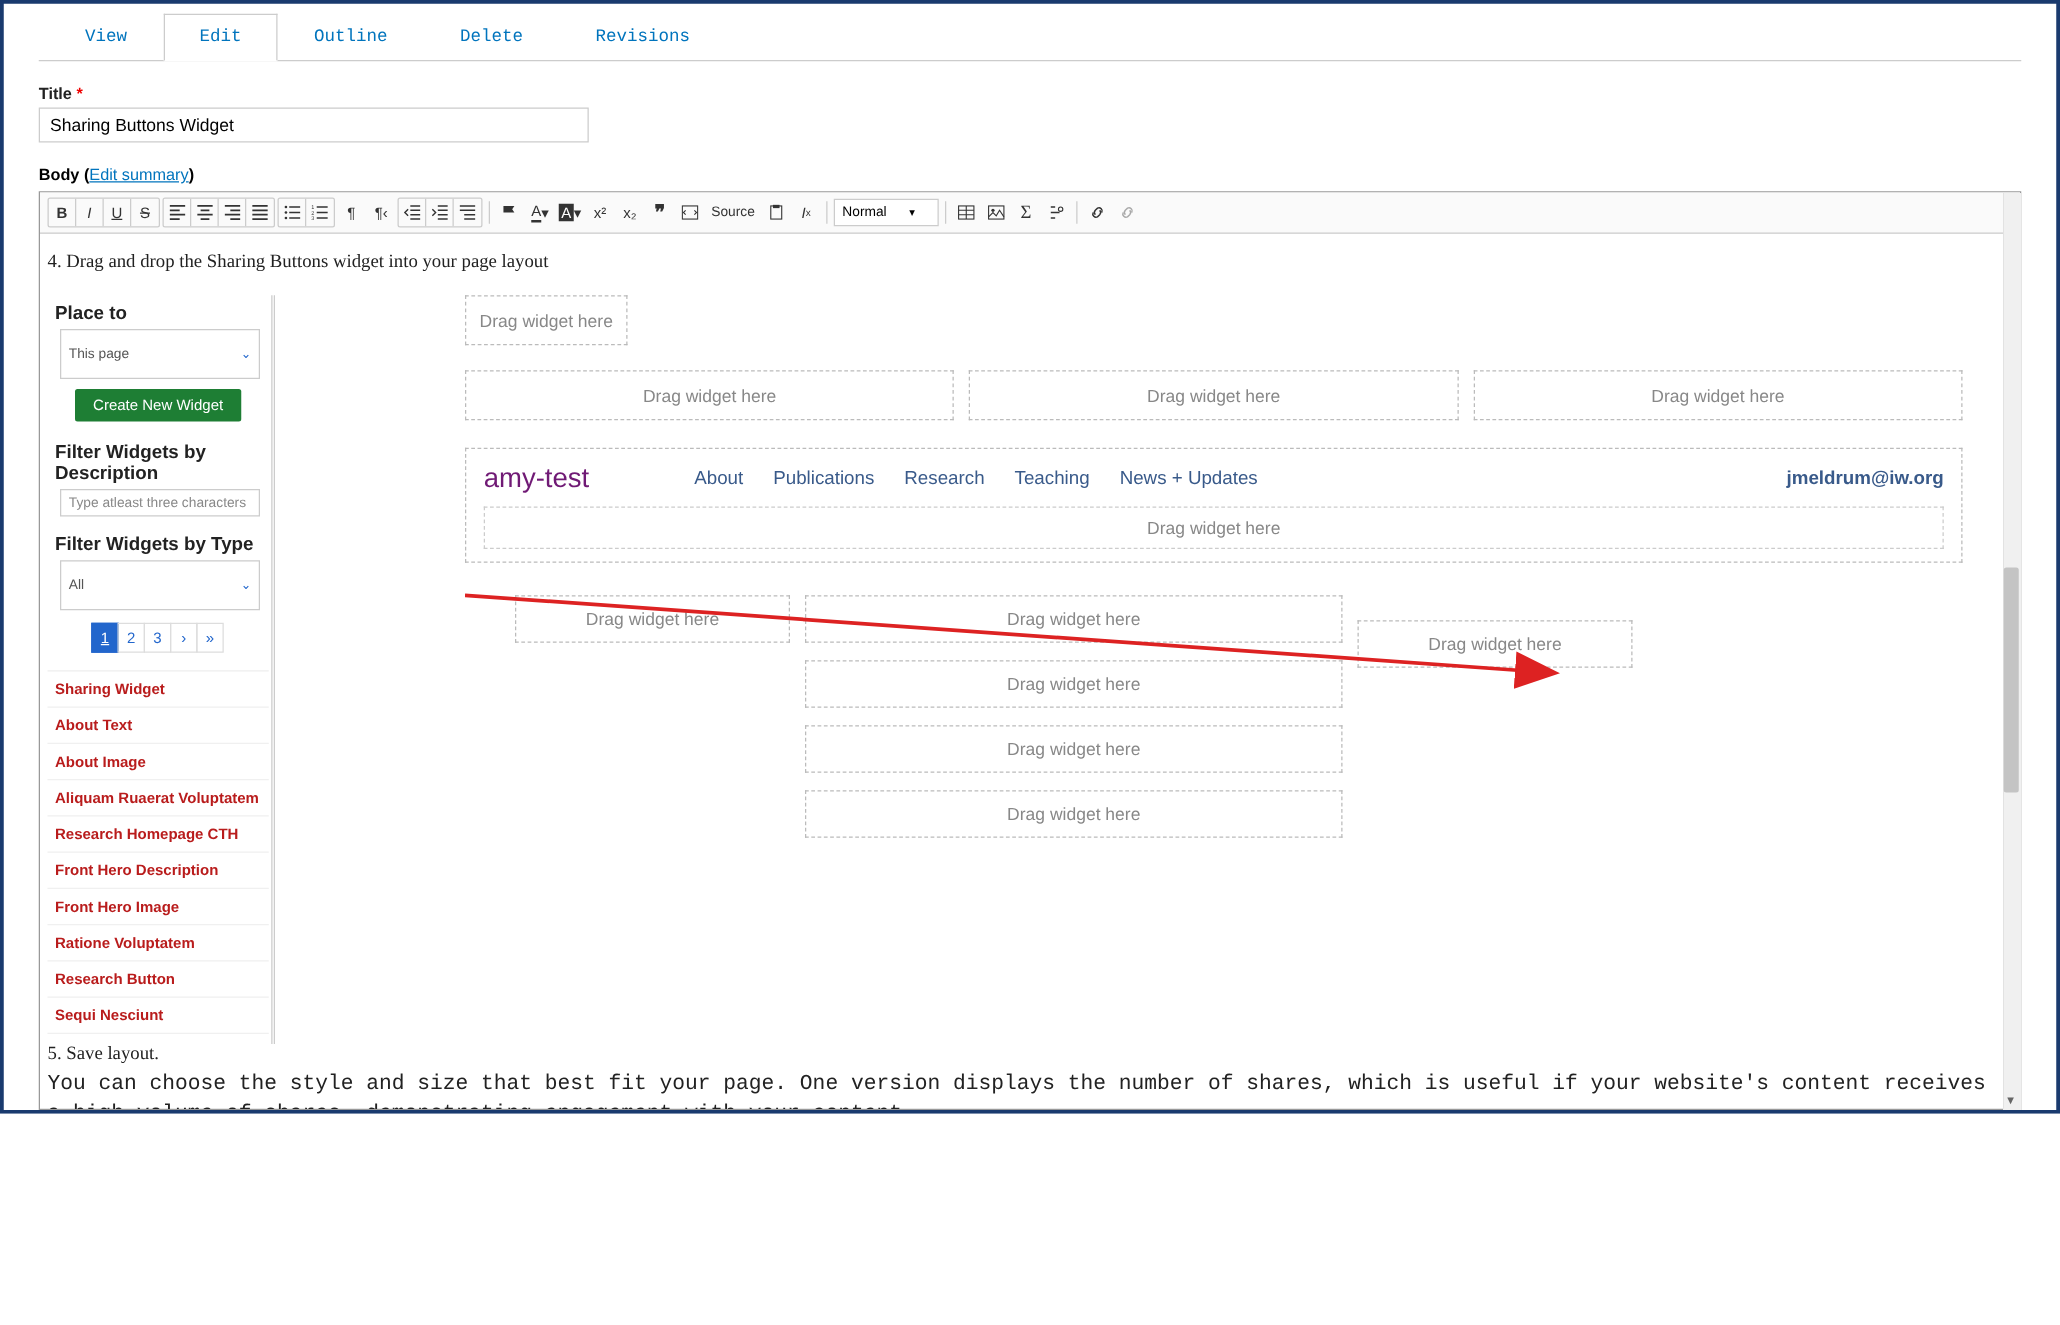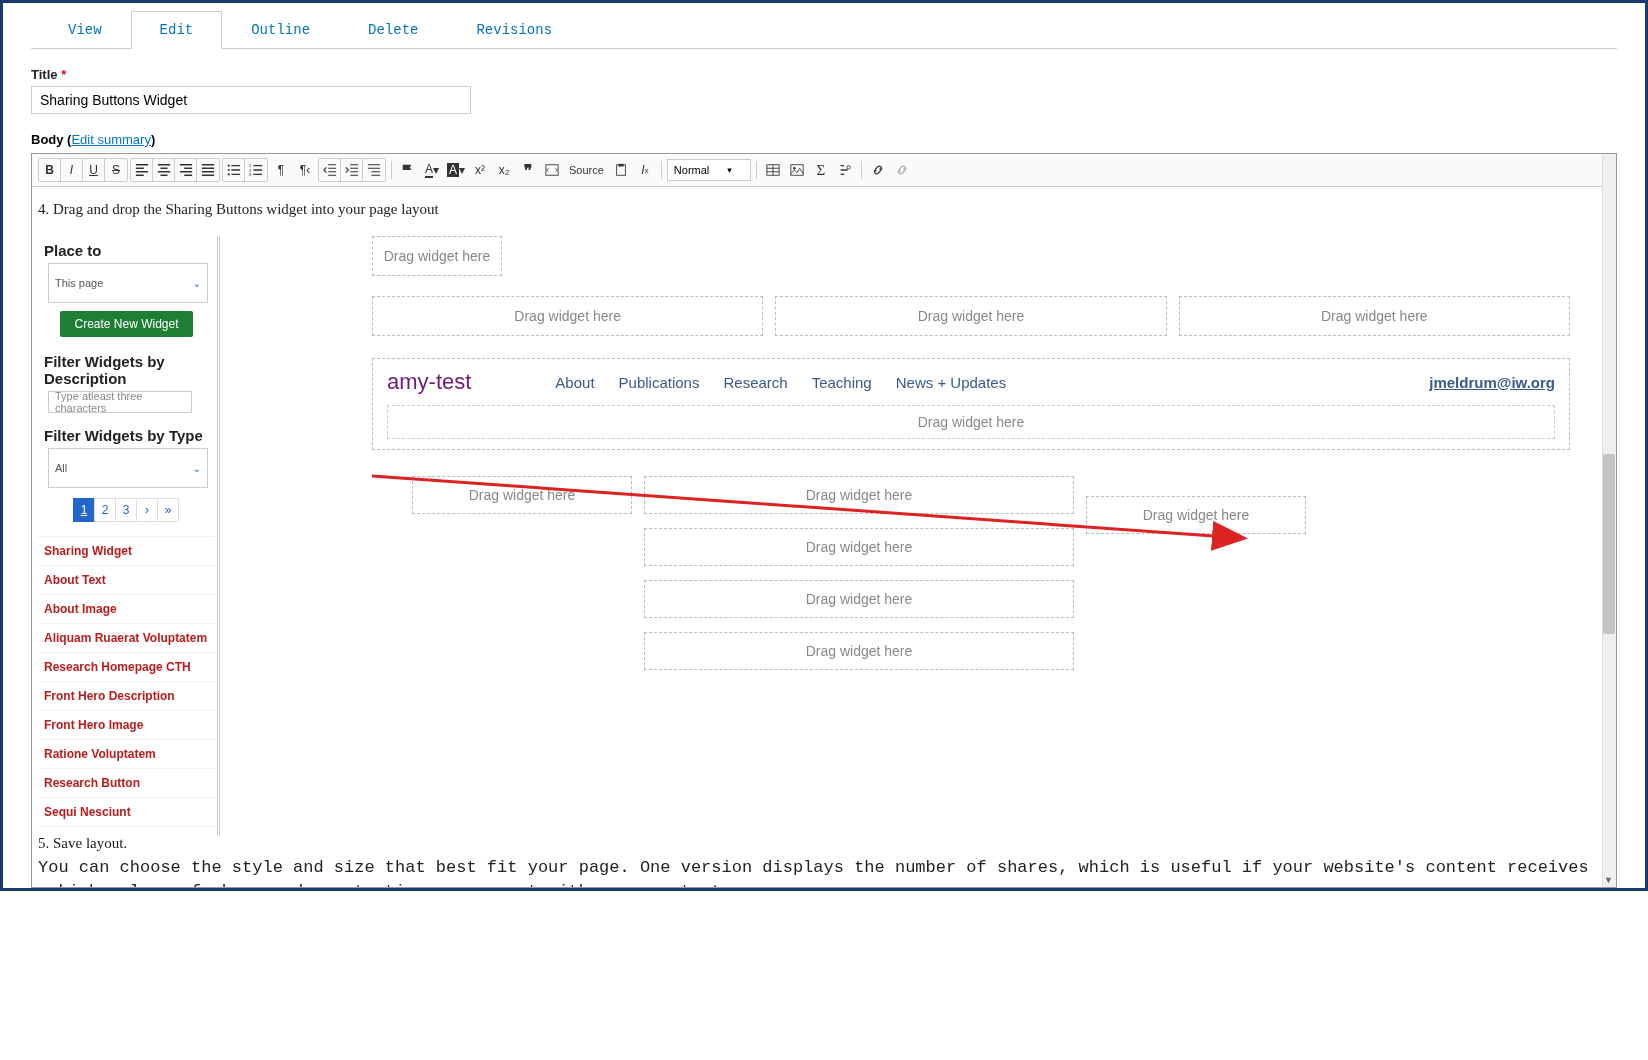--- a/index.html
+++ b/index.html
@@ -26,36 +26,36 @@
 .tb-text { font-size: 11px; color:#333; padding: 0 4px; }
 .editor-body { padding: 14px 26px 14px 6px; font-family: Georgia, 'Times New Roman', serif; font-size: 15px; color: #222; height: 700px; overflow-y: auto; position: relative; }
 .editor-body p { margin: 0 0 4px 0; }
 .step-text { font-family: Georgia, serif; font-size: 15px; margin: 8px 0 30px 0; }
 .layout-mock { display: flex; gap: 12px; margin-top: 18px; position: relative; }
 .sidebar { width: 182px; background: #fff; border-right: 3px double #ccc; padding: 0 2px 8px 0; font-family: -apple-system, Arial, sans-serif;}
 .sb-label { font-size: 15px; color: #222; font-weight: bold; padding: 6px 6px 2px 6px; }
 .sb-select { width: 160px; height: 40px; border: 1px solid #ccc; font-size: 11px; color: #555; margin: 2px 0 8px 10px; padding-left: 6px; background:#fff; display:flex; align-items:center; justify-content:space-between;}
 .sb-select .chev { color:#2266cc; font-size:10px; padding-right:6px;}
 .sb-green-btn { background: #1e7e34; color: #fff; border: none; font-size: 12px; padding: 6px 14px; margin: 2px auto 10px auto; display: block; border-radius: 2px; cursor:pointer;}
-.sb-input { width: 144px; height: 22px; border: 1px solid #ccc; font-size: 11px; color: #888; margin: 2px 0 8px 10px; padding-left: 6px; background:#fff; display:flex; align-items:center;}
+.sb-input { width: 160px; height: 22px; border: 1px solid #ccc; font-size: 11px; color: #888; margin: 2px 0 8px 10px; padding-left: 6px; background:#fff; display:flex; align-items:center;}
 .pagination { display:flex; justify-content:center; gap:0; margin: 10px 0 14px 0; font-family: Arial,sans-serif;}
 .pg { width:22px; height:24px; display:inline-flex; align-items:center; justify-content:center; font-size:12px; border:1px solid #ddd; color:#2266cc; margin-left:-1px; cursor:pointer;}
 .pg.active { background:#2266cc; color:#fff; border-color:#2266cc; text-decoration:underline;}
 .widget-list { border-top:1px solid #eee; }
 .widget-item { font-size: 12px; font-weight: bold; color:#b91c1c; padding: 7px 6px; border-bottom: 1px solid #f0f0f0; cursor:pointer;}
 .layout-right { flex:1; padding-right: 20px; position:relative; font-family: -apple-system, "Segoe UI", Arial, sans-serif;}
 .dz { border: 1px dashed #bbb; color: #888; font-size: 14px; display:flex; align-items:center; justify-content:center; }
 .dz-small { width: 130px; height: 40px; margin: 0 0 20px 140px; }
 .row3 { display:flex; gap:12px; margin: 0 0 22px 140px; }
 .row3 .dz { flex:1; height: 40px; }
 .navbar-mock { border: 1px dashed #bbb; margin: 0 0 26px 140px; padding: 10px 14px 10px 14px; }
 .navbar-top { display:flex; align-items:center; gap: 24px; font-size: 15px; }
 .brand { font-size: 22px; color: #701a75; margin-right: 60px; }
 .navlink { color: #395a8a; font-size: 15px; }
-.navlink.email { margin-left: auto; font-weight: bold; text-decoration: underline; }
+.navlink.email { margin-left: auto; font-weight: bold; }
 .nav-dz { border:1px dashed #ccc; color:#888; font-size:14px; text-align:center; padding: 8px 0; margin-top: 10px; }
 .lower-grid { display:grid; grid-template-columns: 220px 430px 220px; gap: 12px; margin-left: 180px; }
 .lower-grid .dz { height: 38px; }
 .stack .dz { margin-bottom: 14px; }
 .arrow-svg { position:absolute; top: 232px; left: 140px; width: 900px; height: 90px; pointer-events:none; z-index:5;}
 .step5 { font-family: Georgia, serif; font-size: 15px; margin: 28px 0 18px 0; }
 .para { font-family: Liberation Mono, monospace; font-size: 17px; line-height: 1.4; }
 .scroll-track { position:absolute; right:0; top:0; bottom:0; width:14px; background:#f0f0f0; border-left:1px solid #ddd;}
 .scroll-thumb { position:absolute; right:1px; width:12px; background:#c4c4c4; border-radius:2px;}
 svg.icon { width:14px; height:14px; }

